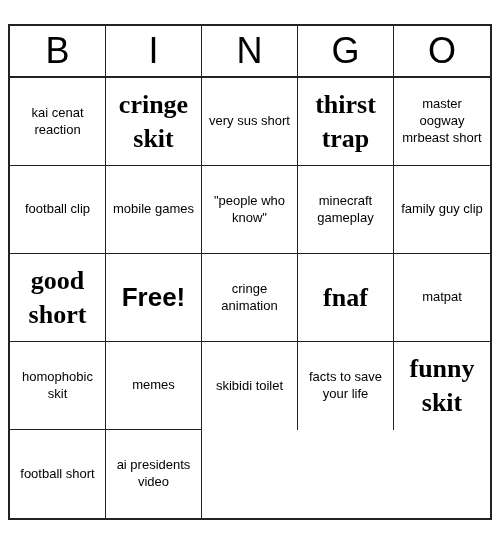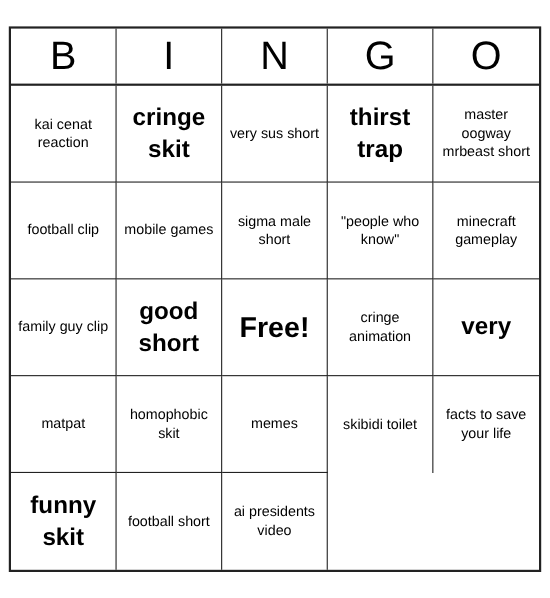--- a/index.html
+++ b/index.html
@@ -50,22 +50,23 @@
       font-size: 13px;
       line-height: 1.3;
     }
     .bingo-cell:nth-child(5n) {
       border-right: none;
     }
     .bingo-cell:nth-last-child(-n+5) {
       border-bottom: none;
     }
     .bingo-cell.large-text {
-      font-size: 22px;
+      font-size: 26px;
       font-weight: bold;
+      font-family: Liberation Serif, serif;
     }
     .bingo-cell.free {
       font-size: 26px;
       font-weight: bold;
     }
   </style>
 </head>
 <body>
 
 <div class="bingo-card">
@@ -77,28 +78,27 @@
       <div class="bingo-letter">O</div>
     </div>
   <div class="bingo-grid">
   <div class="bingo-cell">kai cenat reaction</div>
       <div class="bingo-cell large-text">cringe skit</div>
       <div class="bingo-cell">very sus short</div>
       <div class="bingo-cell large-text">thirst trap</div>
       <div class="bingo-cell">master oogway mrbeast short</div>
       <div class="bingo-cell">football clip</div>
       <div class="bingo-cell">mobile games</div>
-      <div class="bingo-cell">sigma male short</div>
       <div class="bingo-cell">"people who know"</div>
       <div class="bingo-cell">minecraft gameplay</div>
       <div class="bingo-cell">family guy clip</div>
       <div class="bingo-cell large-text">good short</div>
       <div class="bingo-cell free">Free!</div>
       <div class="bingo-cell">cringe animation</div>
-      <div class="bingo-cell large-text">very</div>
+      <div class="bingo-cell large-text">fnaf</div>
       <div class="bingo-cell">matpat</div>
       <div class="bingo-cell">homophobic skit</div>
       <div class="bingo-cell">memes</div>
       <div class="bingo-cell">skibidi toilet</div>
       <div class="bingo-cell">facts to save your life</div>
       <div class="bingo-cell large-text">funny skit</div>
       <div class="bingo-cell">football short</div>
       <div class="bingo-cell">ai presidents video</div>
     </div>
 </div>

